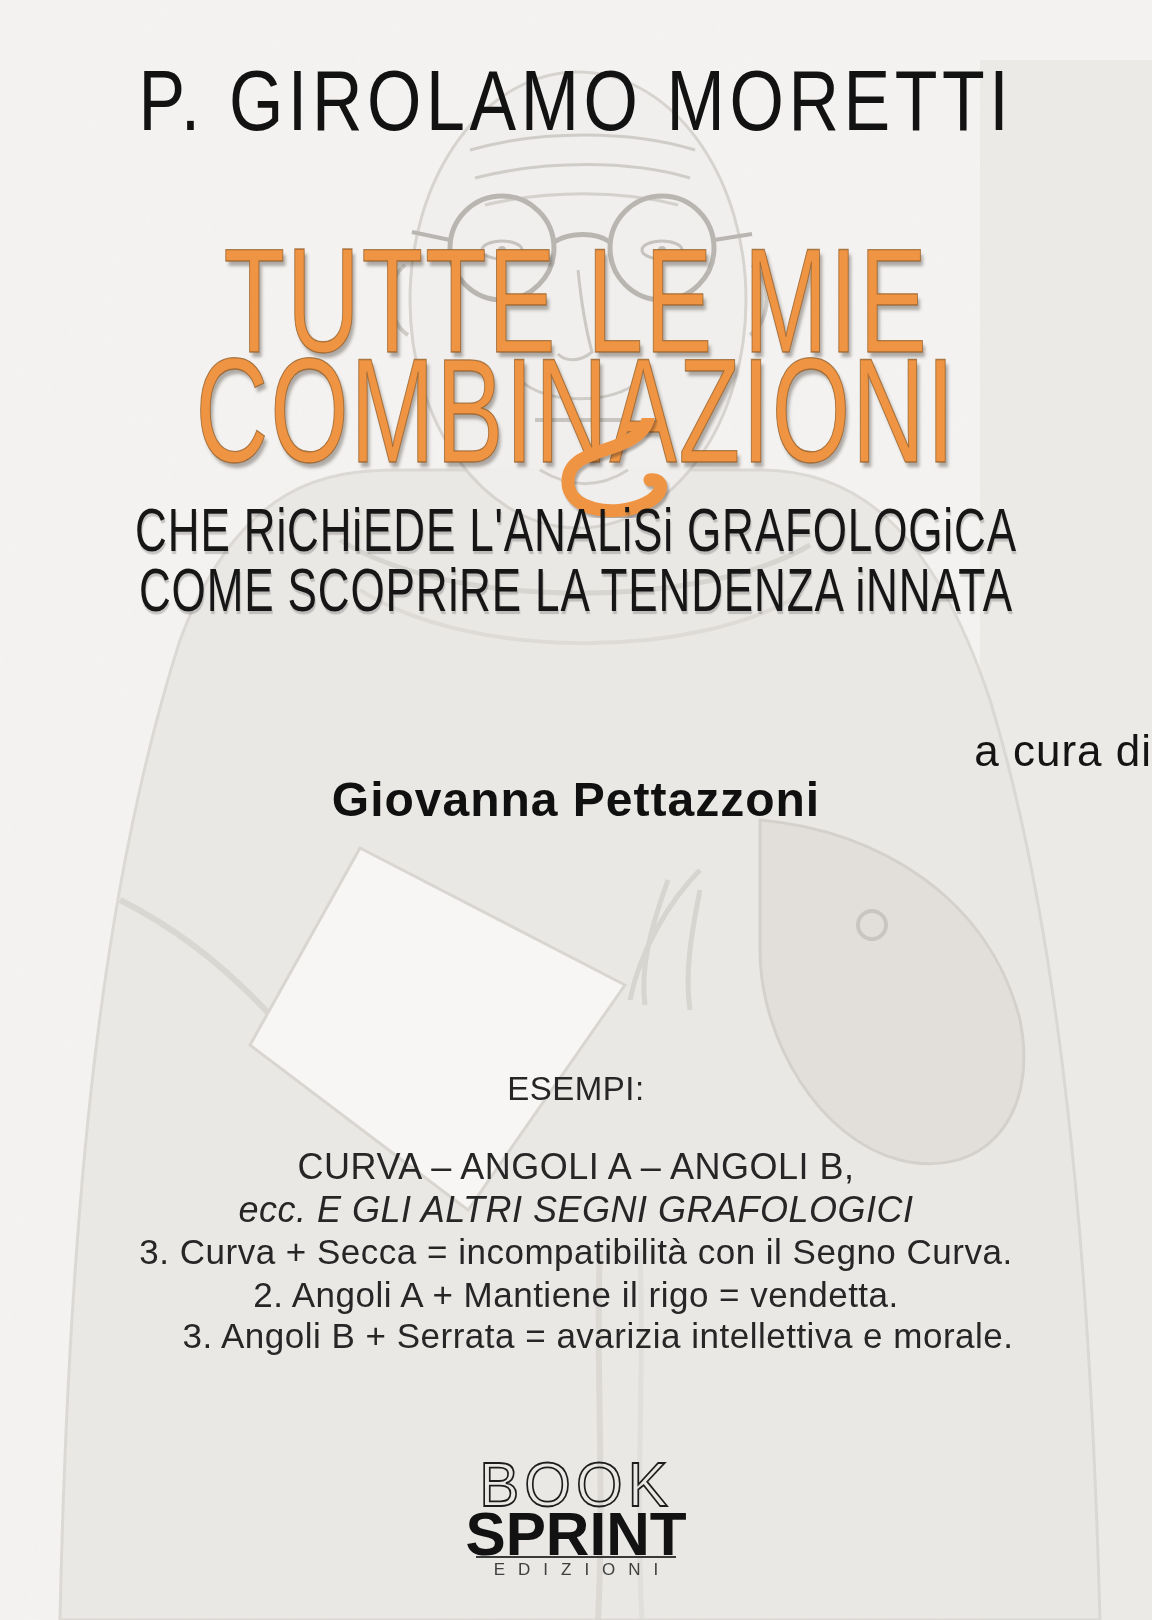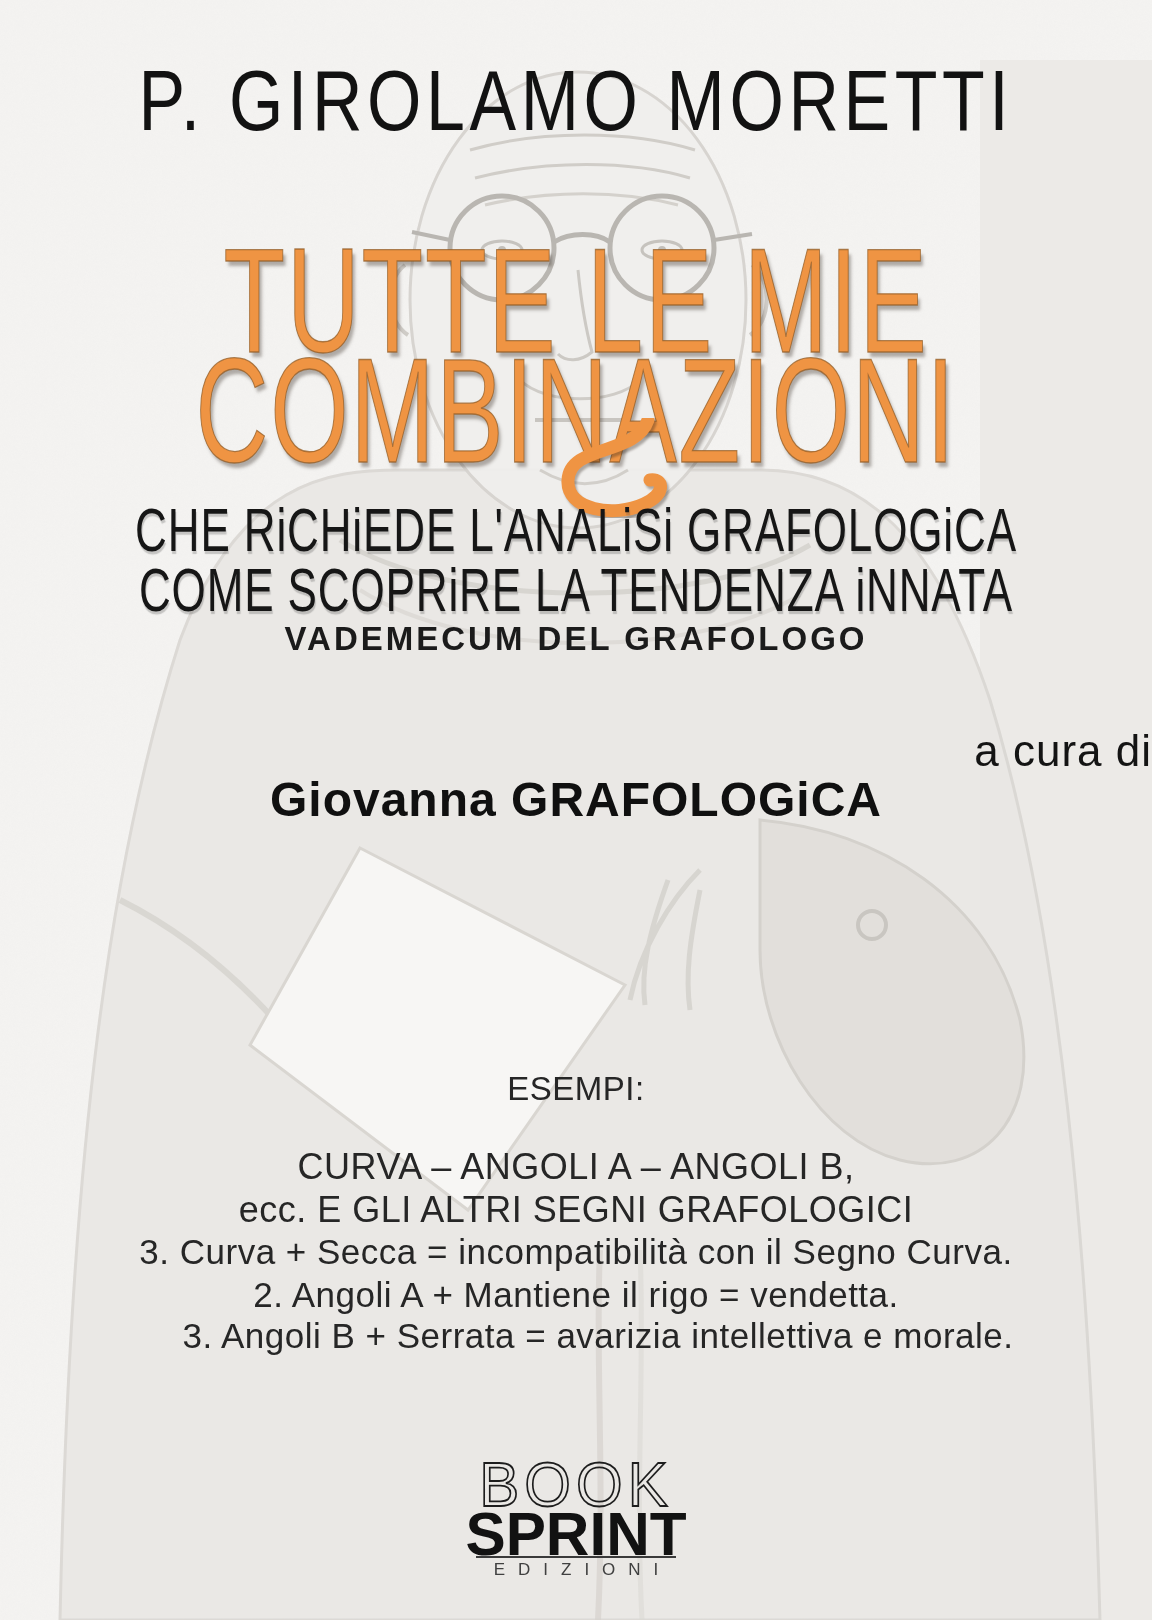--- a/index.html
+++ b/index.html
@@ -51,21 +51,21 @@
     font-size:33px;font-weight:700;color:#1b1b1b;
     letter-spacing:3px;
   }
 
   .acura{top:726px;font-size:44px;font-weight:400;color:#141414;letter-spacing:1px;text-align:right;}
   .curator{top:772px;font-size:48px;font-weight:700;color:#101010;letter-spacing:1px;}
 
   .ex{color:#262626;font-weight:400;letter-spacing:0.5px;}
   .ex-h   {top:1070px;font-size:33px;}
   .ex-l1  {top:1146px;font-size:36px;}
-  .ex-l2  {top:1189px;font-size:36px;}
+  .ex-l2  {top:1189px;font-size:36px;font-style:italic;}
   .ex-i1  {top:1232px;font-size:35px;}
   .ex-i2  {top:1275px;font-size:35px;}
   .ex-i3  {top:1316px;font-size:35px;padding-left:44px;}
 
   .logo-book{
     top:1448px;
     font-size:60px;font-weight:400;letter-spacing:5px;
     color:transparent;-webkit-text-stroke:1.7px #1d1d1d;
     transform:scale(1.0,1.05);transform-origin:center top;
   }
@@ -154,24 +154,23 @@
   <div class="abs title title1">TUTTE LE MIE</div>
   <div class="abs title title2">COMBINAZIONI</div>
 
   <svg style="position:absolute;left:552px;top:418px;" width="160" height="100" viewBox="0 0 160 100" aria-hidden="true">
     <path d="M96,2 C84,38 18,26 16,62 C14,92 62,100 92,86 C114,76 112,60 98,62" fill="none" stroke="#EF9443" stroke-width="13" stroke-linecap="round" style="filter:drop-shadow(2px 3px 1px rgba(45,35,25,0.35))"></path>
   </svg>
 
   <div class="abs subtitle sub1">CHE RiCHiEDE  L'ANALiSi GRAFOLOGiCA</div>
   <div class="abs subtitle sub2">COME  SCOPRiRE LA TENDENZA iNNATA</div>
 
-  <div class="abs tagline">VADEMECUM DEL GRAFOLOGO</div>
 
   <div class="abs acura">a cura di</div>
-  <div class="abs curator">Giovanna GRAFOLOGiCA</div>
+  <div class="abs curator">Giovanna Pettazzoni</div>
 
   <div class="abs ex ex-h">ESEMPI:</div>
   <div class="abs ex ex-l1">CURVA – ANGOLI A –  ANGOLI  B,</div>
   <div class="abs ex ex-l2">ecc.  E  GLI  ALTRI  SEGNI  GRAFOLOGICI</div>
   <div class="abs ex ex-i1">3. Curva + Secca = incompatibilità con il Segno Curva.</div>
   <div class="abs ex ex-i2">2.  Angoli  A  + Mantiene il rigo = vendetta.</div>
   <div class="abs ex ex-i3">3.  Angoli B + Serrata = avarizia intellettiva  e  morale.</div>
 
   <div class="abs logo-book">BOOK</div>
   <div class="abs logo-sprint">SPRINT</div>

